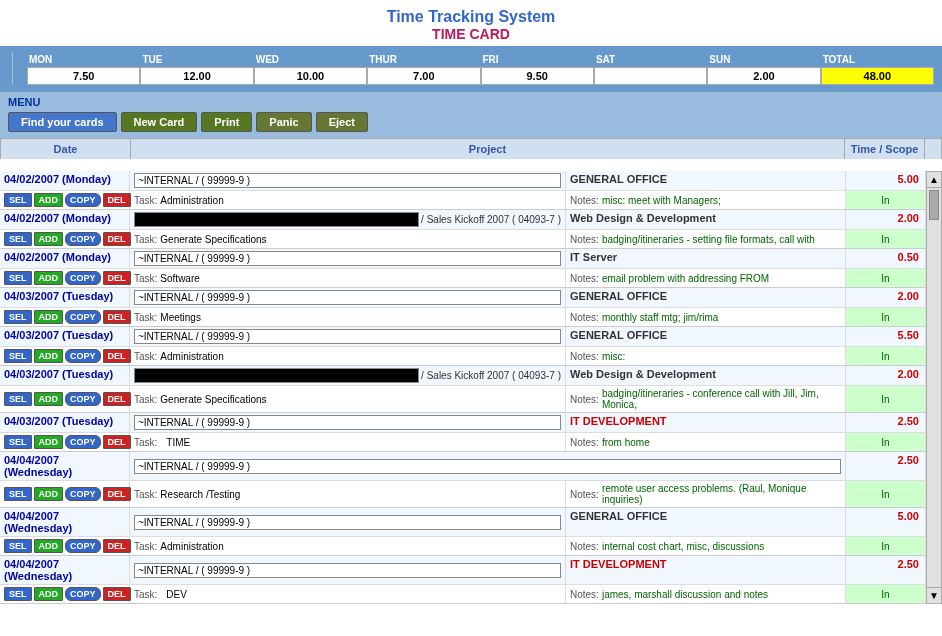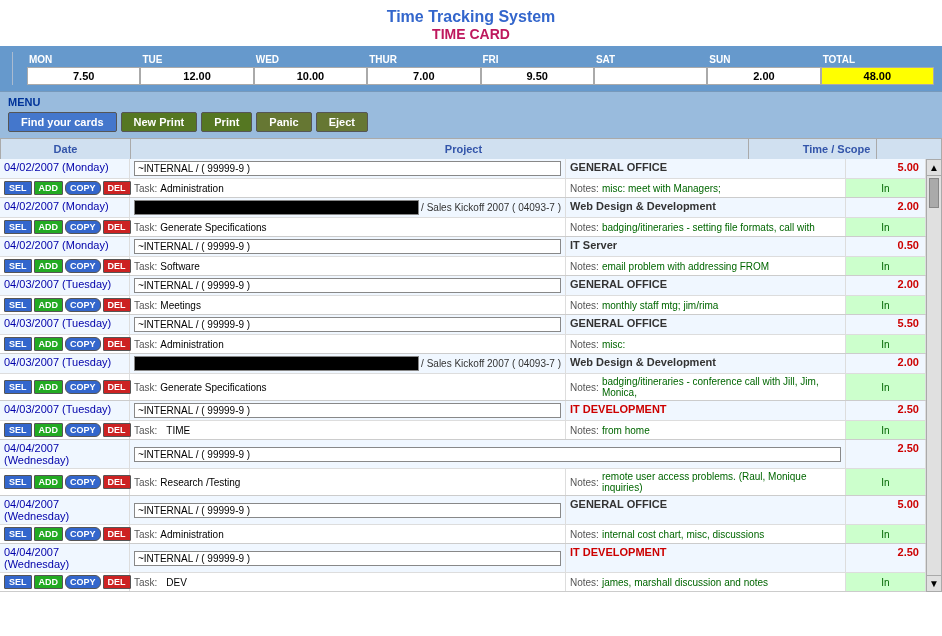--- a/index.html
+++ b/index.html
@@ -24,31 +24,31 @@
     .hour-cell.total { background: #ffff00; font-weight: bold; }
 
     .menu-bar { background: #99bbdd; padding: 4px 8px 0; border-top: 1px solid #7799bb; }
     .menu-label { color: #003399; font-weight: bold; font-size: 11px; margin-bottom: 4px; }
     .menu-buttons { display: flex; gap: 4px; padding-bottom: 6px; }
     .menu-btn { padding: 3px 12px; font-size: 11px; font-weight: bold; border: 1px solid #555; cursor: pointer; border-radius: 2px; }
     .menu-btn.blue { background: #4477cc; color: #fff; }
     .menu-btn.green { background: #557722; color: #fff; }
     .menu-btn.olive { background: #667733; color: #fff; }
 
-    .col-headers { display: flex; background: #d0e0f0; border: 1px solid #aaa; border-bottom: none; margin: 0 0 0 0; gap: 48px; }
+    .col-headers { display: flex; background: #d0e0f0; border: 1px solid #aaa; border-bottom: none; margin: 0 0 12px 0; }
     .col-h { font-weight: bold; color: #3355aa; text-align: center; padding: 4px 2px; font-size: 11px; border-right: 1px solid #aaa; }
     .col-h.date { width: 130px; flex-shrink: 0; }
     .col-h.project { flex: 1; }
     .col-h.budget { width: 280px; flex-shrink: 0; }
     .col-h.timescope { width: 80px; flex-shrink: 0; text-align: center; }
     .entry-group { border-bottom: 1px solid #ccc; }
     .entry-row1 { display: flex; background: #f0f7ff; border-bottom: 1px solid #ddd; }
     .entry-row2 { display: flex; background: #fff; }
     .cell { padding: 2px 4px; font-size: 11px; border-right: 1px solid #ddd; }
-    .cell.date { width: 130px; flex-shrink: 0; color: #0000aa; font-weight: normal; }
+    .cell.date { width: 130px; flex-shrink: 0; color: #0000aa; font-weight: bold; }
     .cell.project { flex: 1; display: flex; align-items: center; }
     .cell.budget { width: 280px; flex-shrink: 0; }
     .cell.timescope { width: 80px; flex-shrink: 0; text-align: right; padding-right: 6px; color: #cc0000; font-weight: bold; }
     .cell.task-label { flex: 1; }
     .cell.notes { width: 280px; flex-shrink: 0; }
     .cell.scope-in { width: 80px; flex-shrink: 0; text-align: center; background: #ccffcc; color: #006600; font-size: 10px; }
     .act-btn { padding: 1px 4px; font-size: 9px; font-weight: bold; border: 1px solid #555; cursor: pointer; color: #fff; border-radius: 1px; }
     .act-btn.sel { background: #3366cc; }
     .act-btn.add { background: #22aa22; }
     .act-btn.copy { background: #3366cc; border-radius: 6px; }
@@ -101,21 +101,21 @@
           <div class="hour-cell total">48.00</div>
         </div>
     </div>
   </div>
 
   <div class="menu-bar">
     <div class="menu-label">MENU</div>
     <div class="menu-buttons">
 
     <button class="menu-btn blue">Find your cards</button>
-        <button class="menu-btn green">New Print</button>
+        <button class="menu-btn green">New Card</button>
         <button class="menu-btn green">Print</button>
         <button class="menu-btn olive">Panic</button>
         <button class="menu-btn olive">Eject</button>
       </div>
   </div>
 
   <div class="col-headers">
     <div class="col-h date">Date</div>
     <div class="col-h project">Project</div>
     <div class="col-h timescope">Time / Scope</div>

